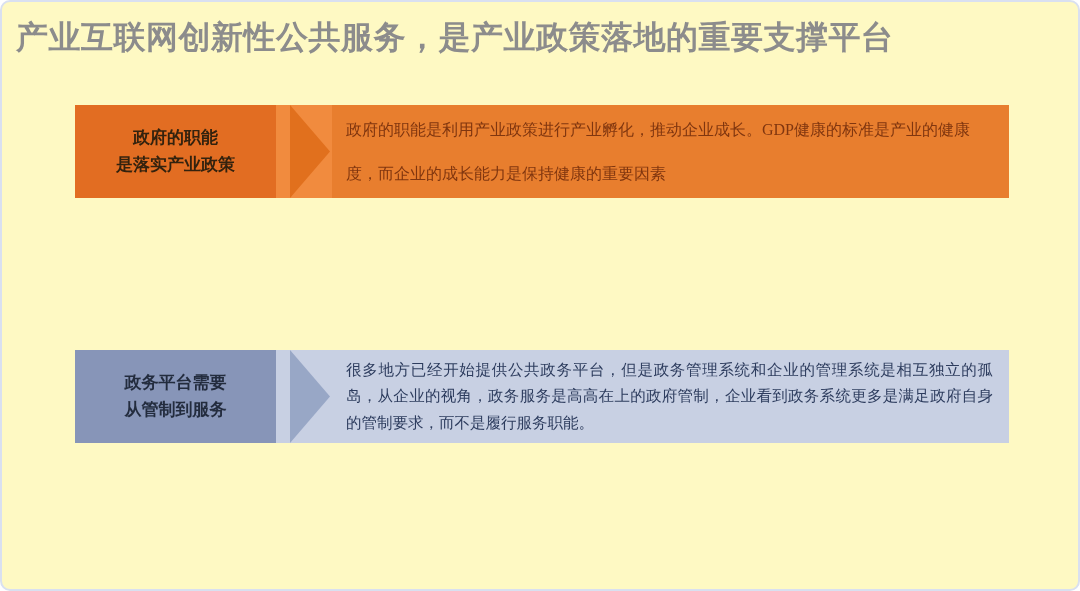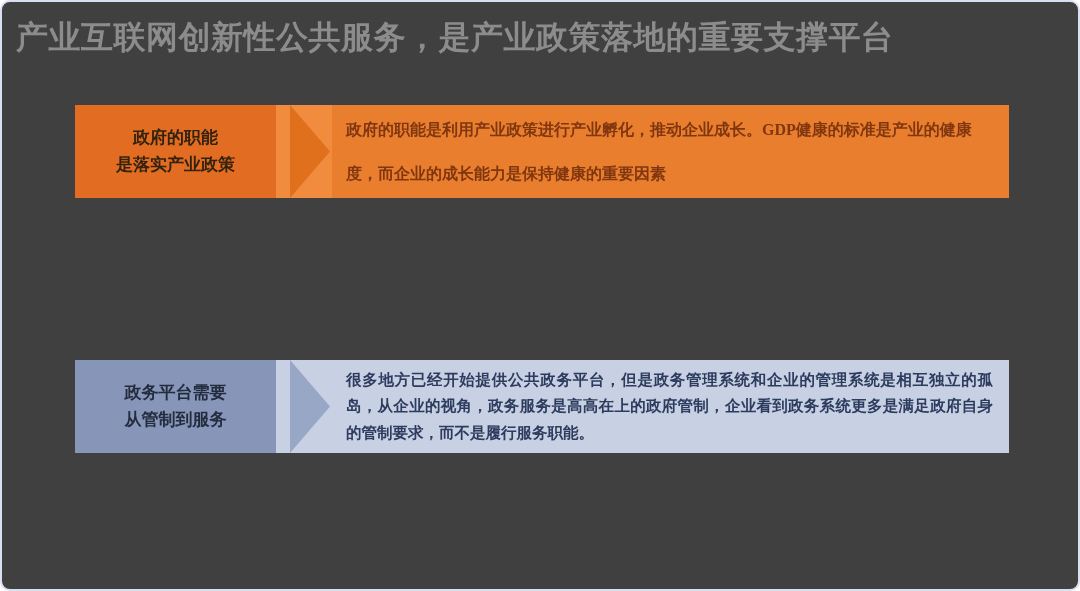--- a/index.html
+++ b/index.html
@@ -15,21 +15,21 @@
     font-size:32px;font-weight:700;letter-spacing:0.5px;
     font-family:"Liberation Sans","DejaVu Sans",sans-serif;
     white-space:nowrap;
   }
   .row{
     position:absolute;left:73px;width:934px;height:93px;
     display:flex;flex-direction:row;
   }
   .row-1{top:103px;}
   .row-2{top:220px;}
-  .row-3{top:358px;align-items:flex-end;}
+  .row-3{top:348px;align-items:flex-end;}
   .row-4{top:455px;}
   .label-box{
     flex:none;width:201px;height:100%;
     display:flex;align-items:center;justify-content:center;
     text-align:center;white-space:pre-line;
     font-family:"Liberation Serif","DejaVu Serif",serif;
     font-size:17px;line-height:1.55;font-weight:600;
     background:var(--label-bg);color:var(--label-text);
   }
   .body-block{
@@ -46,28 +46,27 @@
     background:var(--chev);
     clip-path:polygon(0 0,100% 50%,0 100%);
   }
   .body-text{
     position:relative;z-index:2;
     padding:6px 16px 6px 70px;
     font-family:"Liberation Serif","DejaVu Serif",serif;
     font-size:15.5px;line-height:1.72;
     color:var(--body-text);
     text-align:justify;
-    font-weight:bold;
   }
   .row-1 .body-text{font-size:16px;line-height:2.7;text-align:left;}
 </style>
 </head>
 <body>
 
-<div class="page" style="background: #404040; border-color: rgb(217, 224, 240);">
+<div class="page" style="background: #fef9c3; border-color: rgb(217, 224, 240);">
   <div class="title" style="color: rgb(140, 140, 140);">产业互联网创新性公共服务，是产业政策落地的重要支撑平台</div>
 
   <div class="row row-1" style="--label-bg: #e26d22; --label-text: #33220e; --notch: #f18b3e; --chev: #e1701d; --body-bg: #e87e2e; --body-text: #80360f;">
     <div class="label-box">政府的职能
 是落实产业政策</div>
     <div class="body-block">
       <div class="notch"></div>
       <div class="chevron"></div>
       <div class="body-text">政府的职能是利用产业政策进行产业孵化，推动企业成长。GDP健康的标准是产业的健康度，而企业的成长能力是保持健康的重要因素</div>
     </div>

